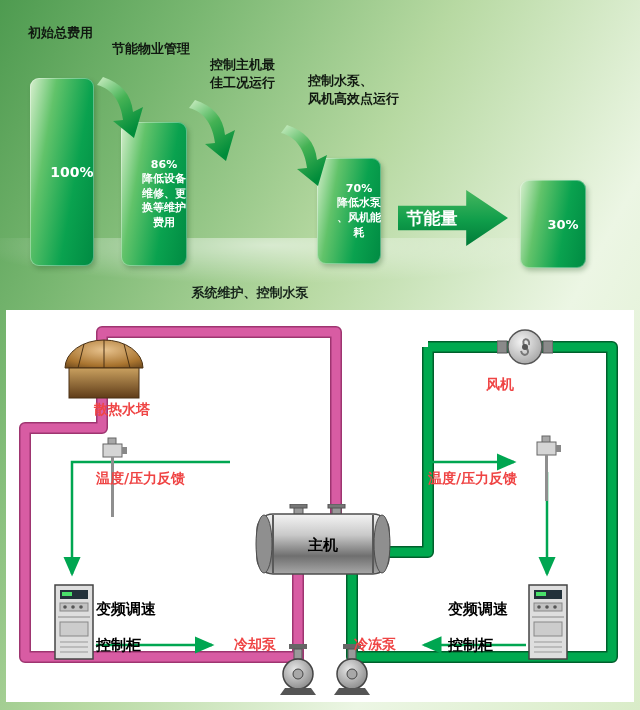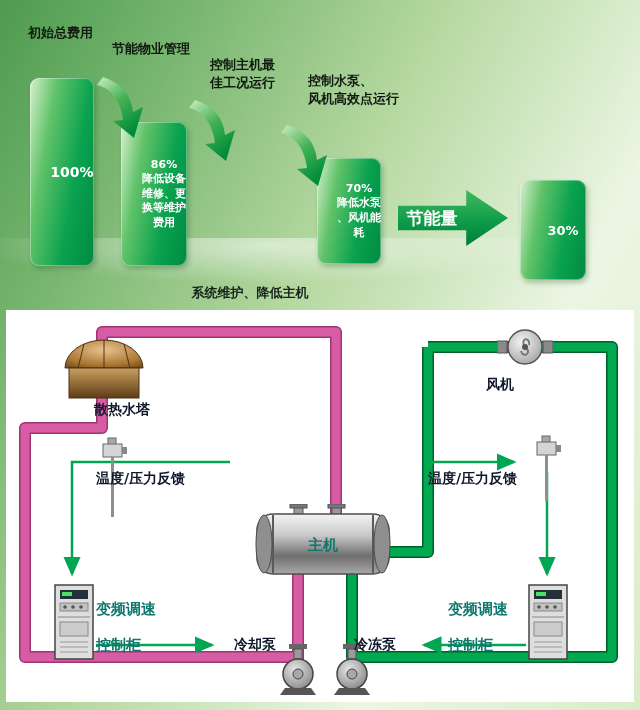--- a/index.html
+++ b/index.html
@@ -14,21 +14,21 @@
   
   .bar { position:absolute; border-radius:9px;
          background:linear-gradient(100deg,#d8f0cf 0%,#62c36a 28%,#0aa24f 65%,#008a42 100%);
          box-shadow:inset 0 0 0 1px rgba(255,255,255,.35), 2px 3px 5px rgba(0,60,0,.25);
          color:#fff; font-weight:bold; display:flex; align-items:center; justify-content:center;
          text-align:center;padding-left:20px; }
   .bar1 { left:30px;  top:78px;  width:64px; height:188px; font-size:14px; }
   .bar2 { left:121px; top:122px; width:66px; height:144px; font-size:11px; line-height:1.32; }
   .bar3 { left:213px; top:142px; width:64px; height:122px; font-size:11px; line-height:1.32; }
   .bar4 { left:305px; top:158px; width:64px; height:106px; font-size:11px; line-height:1.32;margin-left:12px; }
-  .bar5 { left:520px; top:180px; width:66px; height:100px;  font-size:13px; }
+  .bar5 { left:520px; top:180px; width:66px; height:88px;  font-size:13px; }
 
   .stage { position:absolute; font-weight:bold; color:#101810; font-size:13px; line-height:1.4; }
   .stage1 { left:28px;  top:24px; }
   .stage2 { left:112px; top:40px; }
   .stage3 { left:210px; top:56px; }
   .stage4 { left:308px; top:72px; }
   .chart-bottom { position:absolute; left:0; top:284px; width:500px; text-align:center;
                   font-weight:bold; color:#16231a; font-size:13px; }
 
   .swoosh { position:absolute; }
@@ -38,22 +38,22 @@
 
   .big-arrow { position:absolute; left:398px; top:190px; width:110px; height:56px;
                background:linear-gradient(180deg,#46b75f 0%,#0f9d4a 55%,#007a38 100%);
                clip-path:polygon(0 28%, 62% 28%, 62% 0%, 100% 50%, 62% 100%, 62% 72%, 0 72%);
                display:flex; align-items:center; }
   .big-arrow span { width:62%; text-align:center; color:#fff; font-weight:bold; font-size:17px; }
 
   
   .panel { position:absolute; left:6px; top:310px; width:628px; height:392px; background:#ffffff; }
   .panel > svg.dev { position:absolute; }
-  .dlbl { position:absolute; font-weight:bold; color:#0f172a; font-size:14px; }
-  .red  { color:#0f766e; font-size:15px; }
+  .dlbl { position:absolute; font-weight:bold; color:#ef4444; font-size:14px; }
+  .red  { color:#000000; font-size:15px; }
   .vfd  { line-height:36px; }
   .engine-label { width:46px; text-align:center; font-size:15px; }
 </style>
 </head>
 <body>
 
 <div class="page">
 
   <svg width="0" height="0" style="position:absolute">
     <defs>
@@ -124,21 +124,21 @@
     <path d="M8,1 C26,7 36,18 38,36 L48,31 L39,62 L18,45 L28,44 C26,27 18,13 2,9 Z" fill="url(#swooshG)"></path>
   </svg>
   <svg class="swoosh sw3" width="58" height="66" viewBox="0 0 58 66">
     <path d="M8,1 C26,7 36,18 38,36 L48,31 L39,62 L18,45 L28,44 C26,27 18,13 2,9 Z" fill="url(#swooshG)"></path>
   </svg>
 
   <div class="big-arrow">
     <span>节能量</span>
   </div>
 
-  <div class="chart-bottom">系统维护、降低主机</div>
+  <div class="chart-bottom">系统维护、控制水泵</div>
 
   <div class="panel">
 
     <svg width="628" height="392" viewBox="0 0 628 392" style="position:absolute;left:0;top:0">
       <defs>
         <marker id="arr" markerWidth="9" markerHeight="8" refX="7" refY="3.5" orient="auto" markerUnits="strokeWidth">
           <path d="M0,0 L8,3.5 L0,7 Z" fill="#00a651"></path>
         </marker>
       </defs>
 

